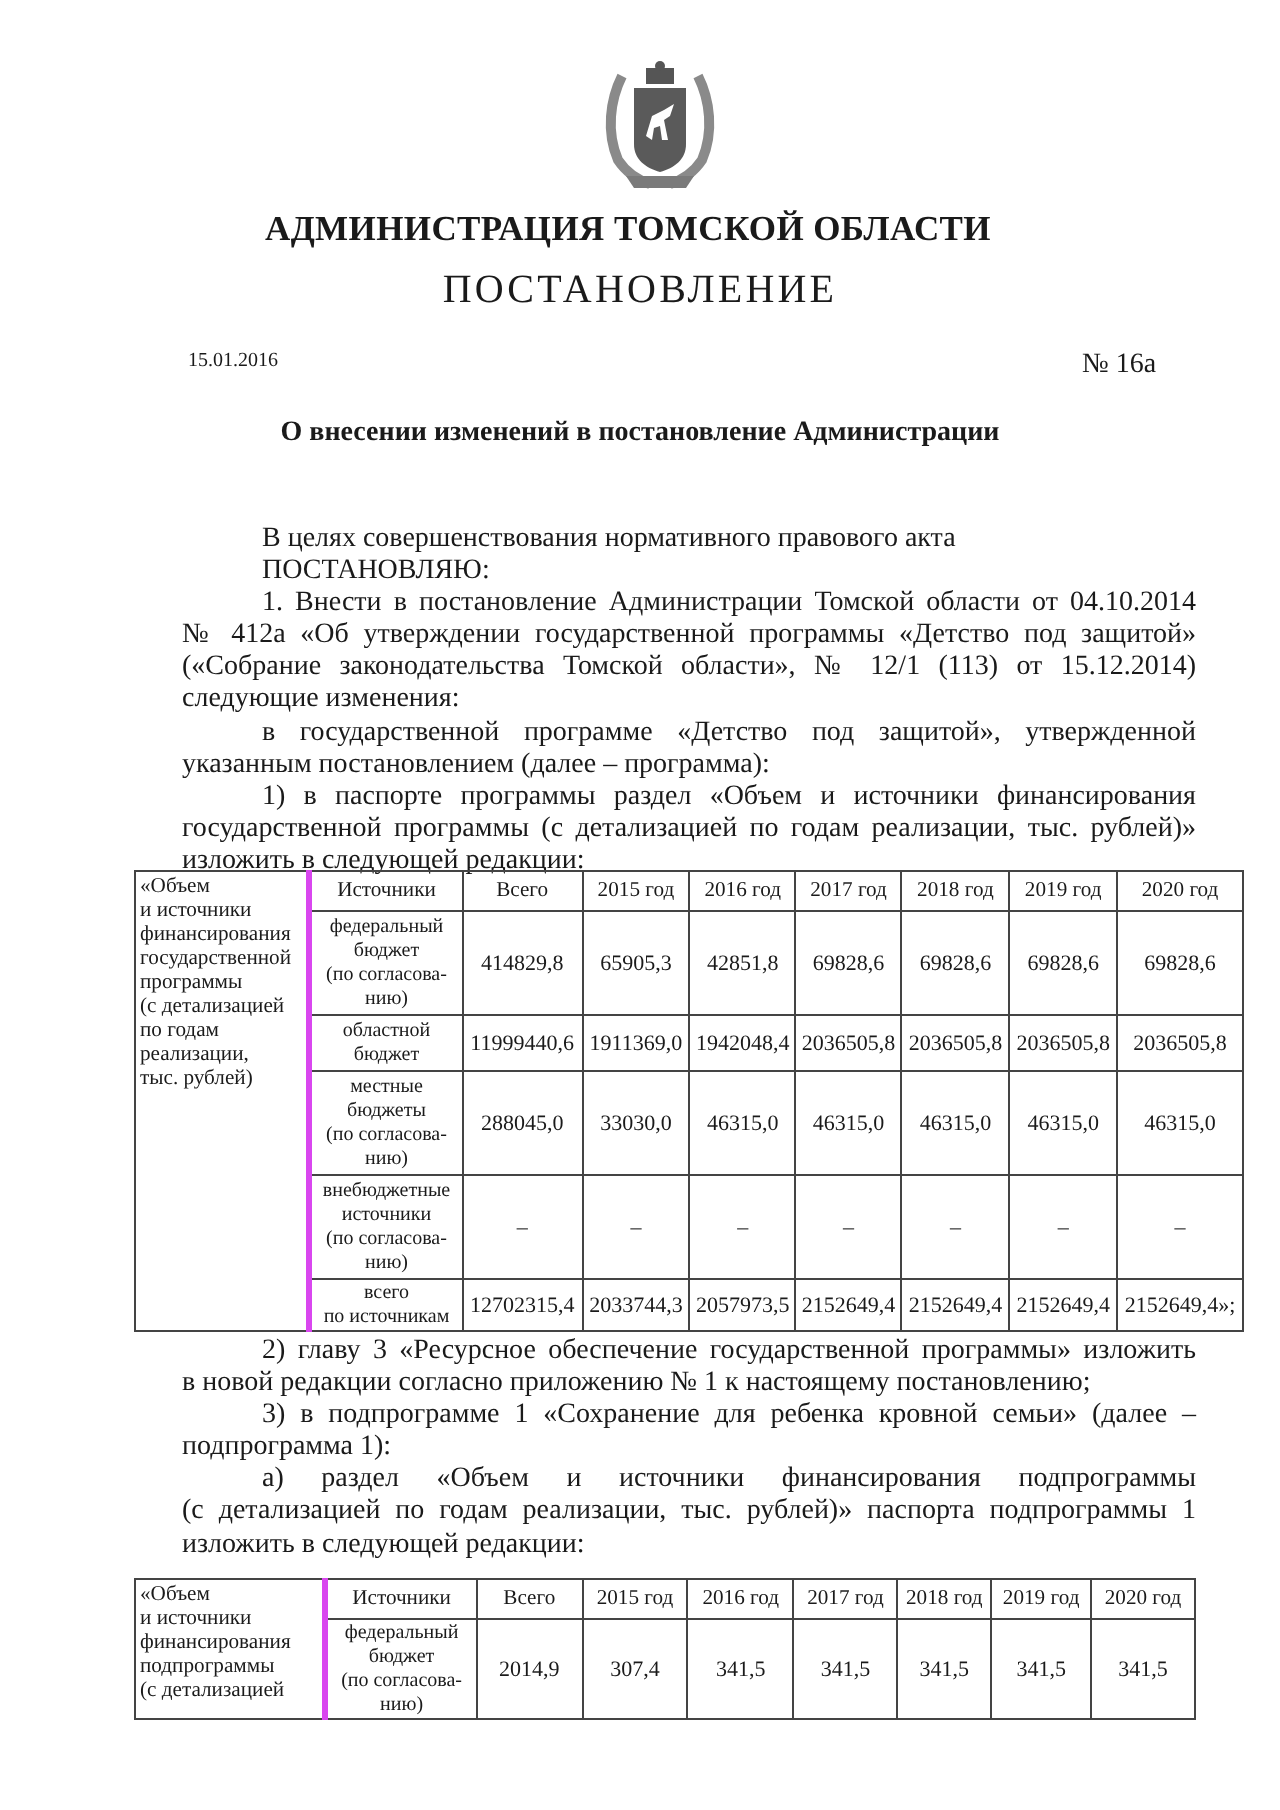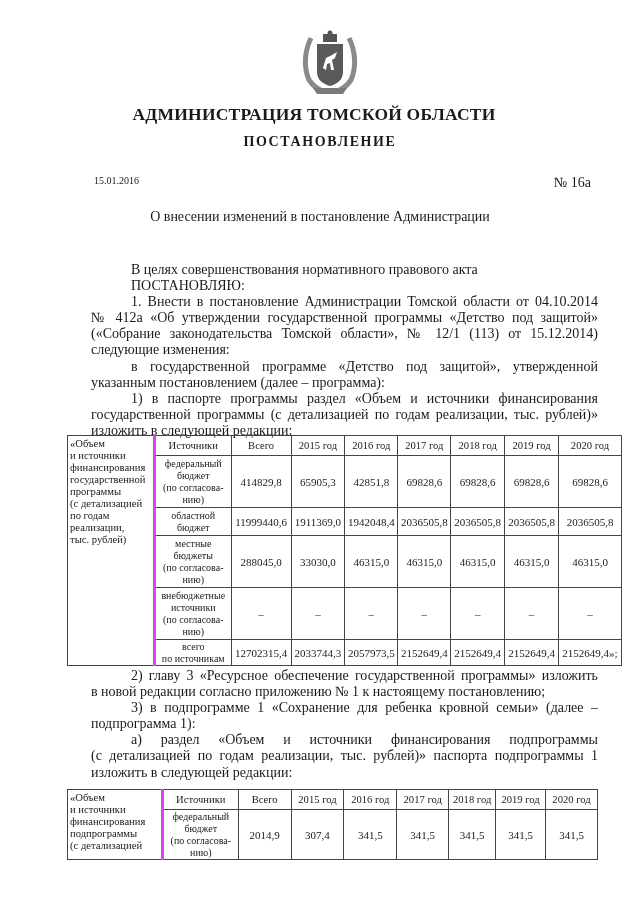--- a/index.html
+++ b/index.html
@@ -1,24 +1,24 @@
 <!DOCTYPE html>
 <html><head>
 <meta charset="utf-8">
 <style>
   html, body { margin:0; padding:0; background:#ffffff; }
   body { width:640px; height:905px; position:relative; overflow:hidden;
          font-family:"Liberation Serif", "DejaVu Serif", serif; color:#1a1a1a; }
   .abs { position:absolute; }
   .emblem { left:299px; top:28px; width:62px; height:70px; }
   .org-title { left:0; width:628px; top:104px; text-align:center; font-weight:bold; font-size:17.5px; letter-spacing:0.2px; }
-  .doc-type { left:0; width:640px; top:134px; text-align:center; font-weight:bold; font-size:14px; letter-spacing:1.6px; }
+  .doc-type { left:0; width:640px; top:134px; text-align:center; font-weight:normal; font-size:20px; letter-spacing:1.6px; }
   .date { left:94px; top:175px; font-size:10px; }
-  .number { left:554px; top:175px; font-size:14px; }
-  .subject { left:0; width:640px; top:209px; text-align:center; font-size:14px; line-height:16px; }
+  .number { left:541px; top:175px; font-size:14px; }
+  .subject { left:0; width:640px; top:209px; text-align:center; font-size:14px; line-height:16px;font-weight:bold; }
   .body-text { left:91px; width:507px; font-size:14px; line-height:16.1px; }
   .line { white-space:nowrap; }
   .just { text-align:justify; text-align-last:justify; }
   .ind { padding-left:40px; }
   table.fin { position:absolute; border-collapse:collapse; font-size:10.6px; line-height:12px; }
   table.fin td { border:1px solid #444; text-align:center; vertical-align:middle; padding:0 1px; white-space:nowrap; }
   table.fin td.lbl { text-align:left; vertical-align:top; padding:2px 2px; border-right:3px solid #d946ef; }
   table.fin td.src { font-size:10px; line-height:12px; }
   table.fin td.num { font-size:11px; }
   .t1 { left:67px; top:435px; width:555px; }

